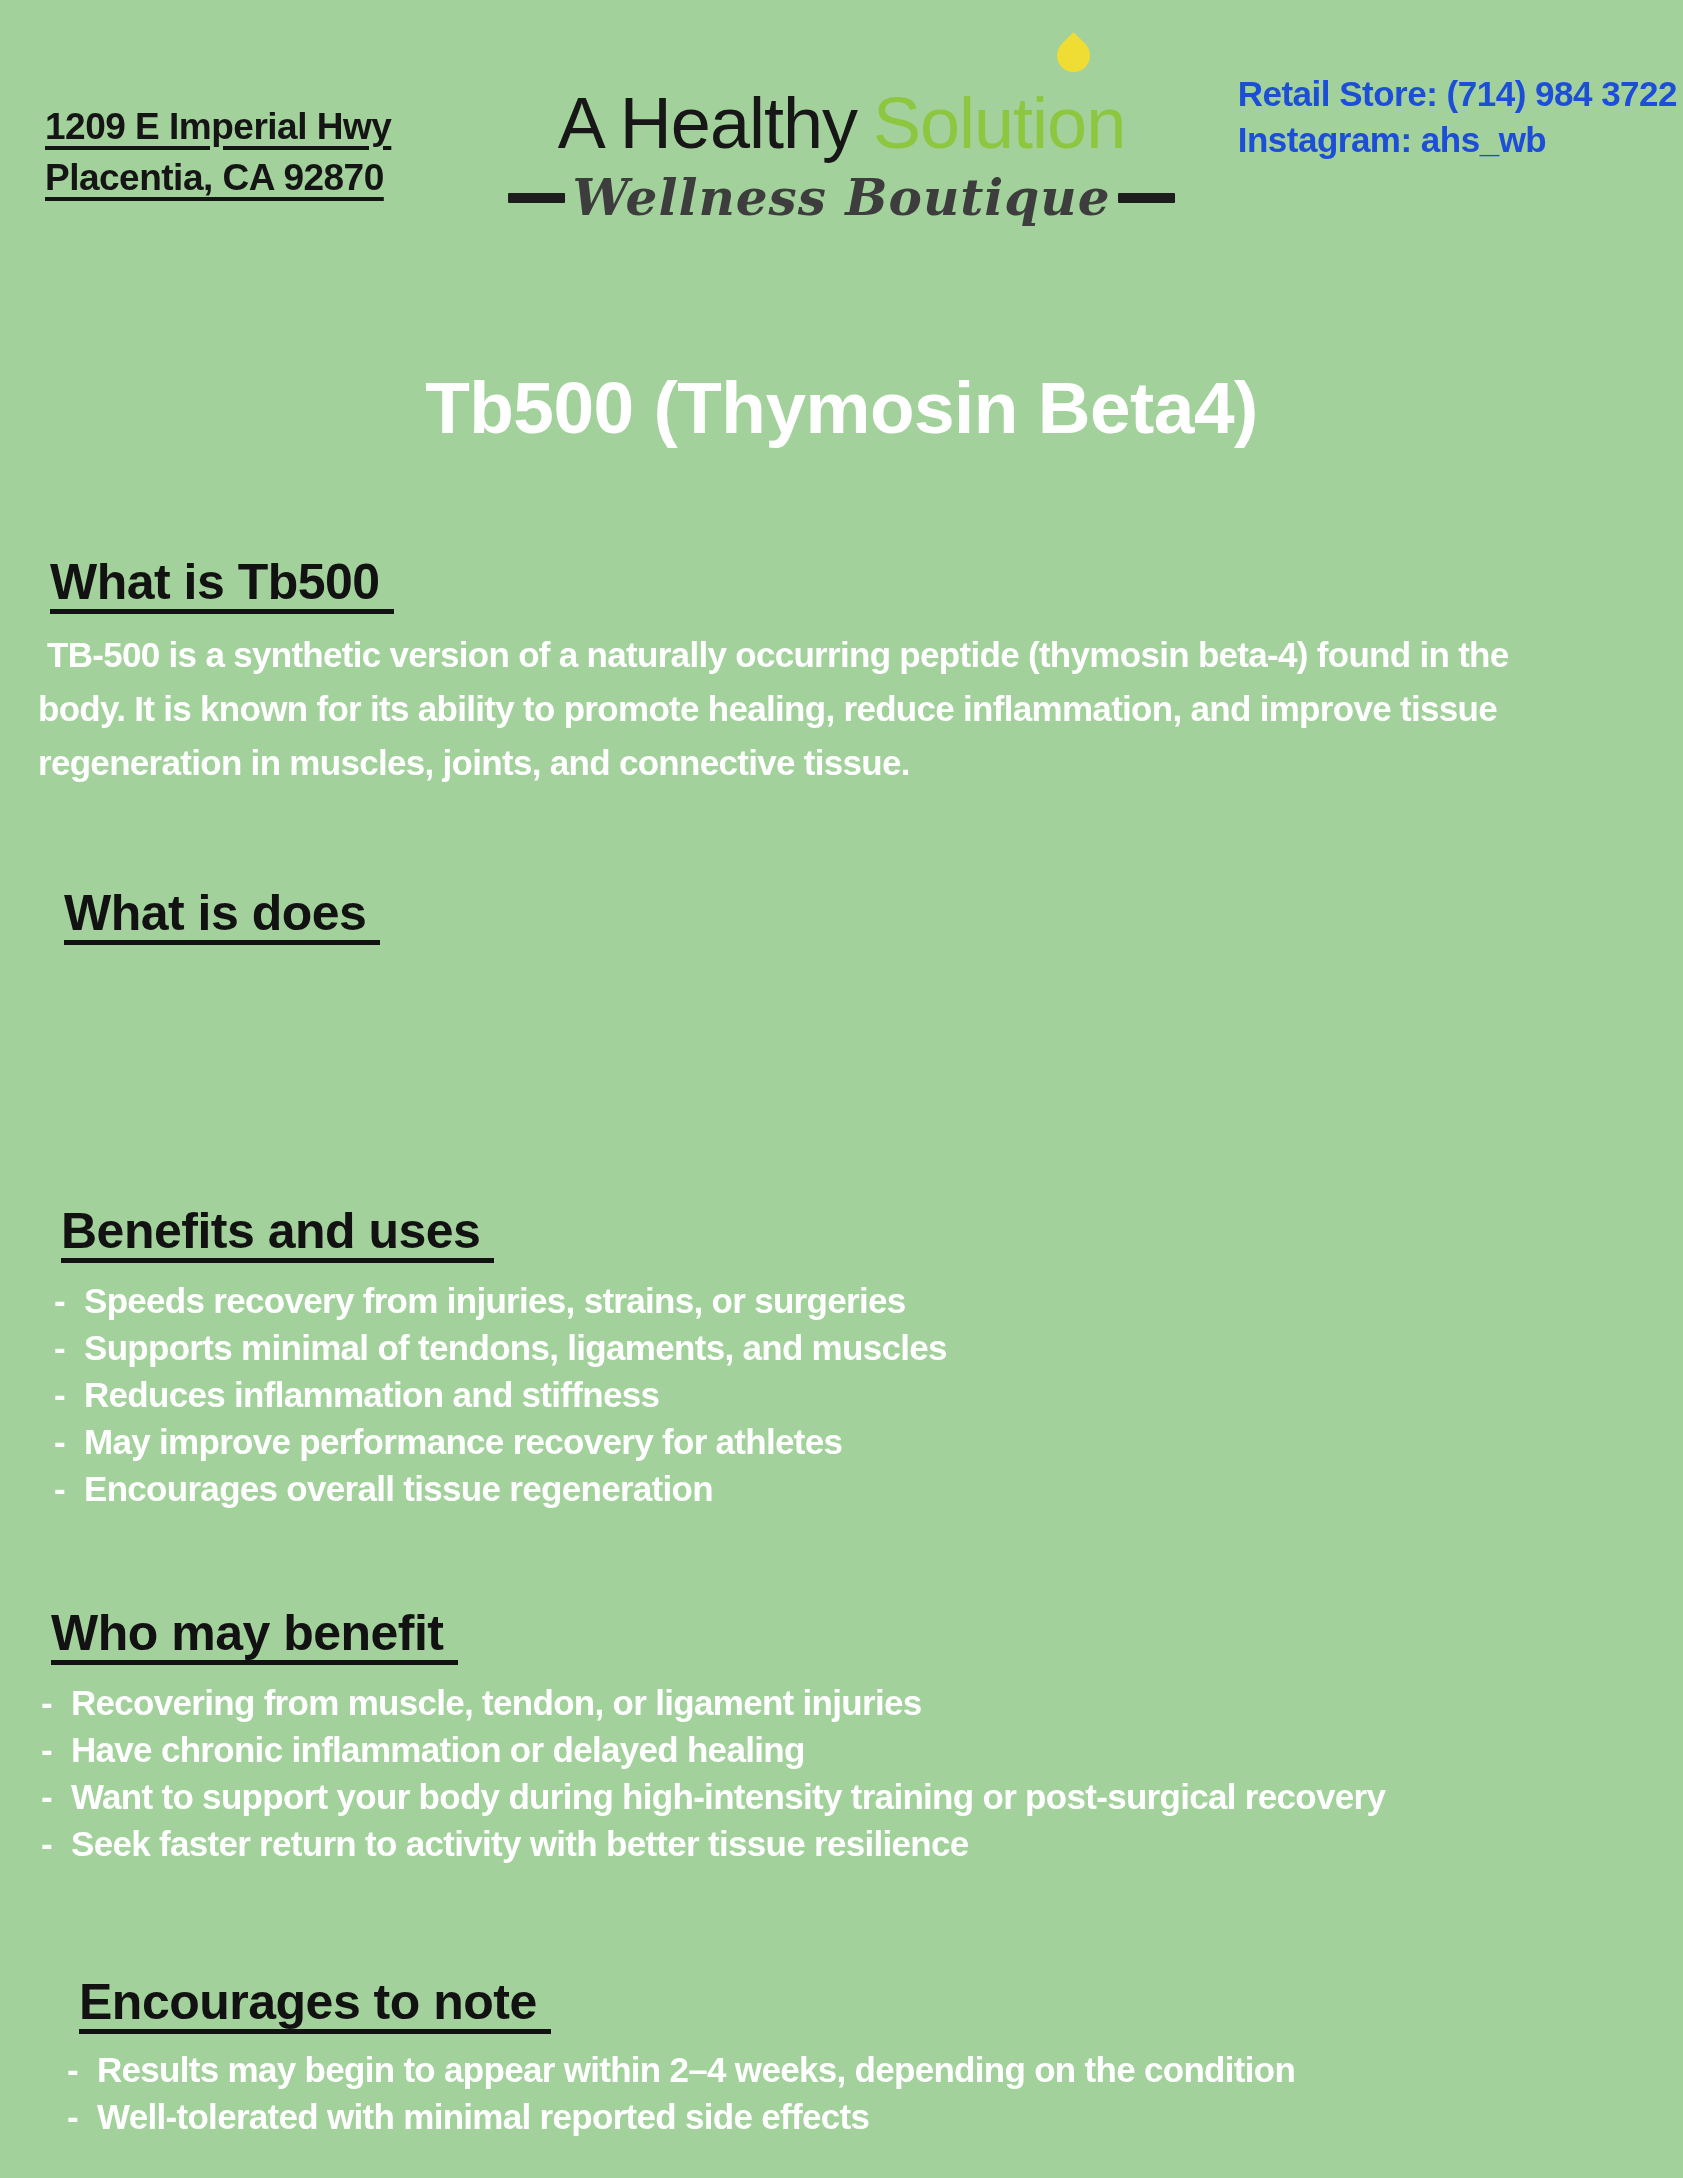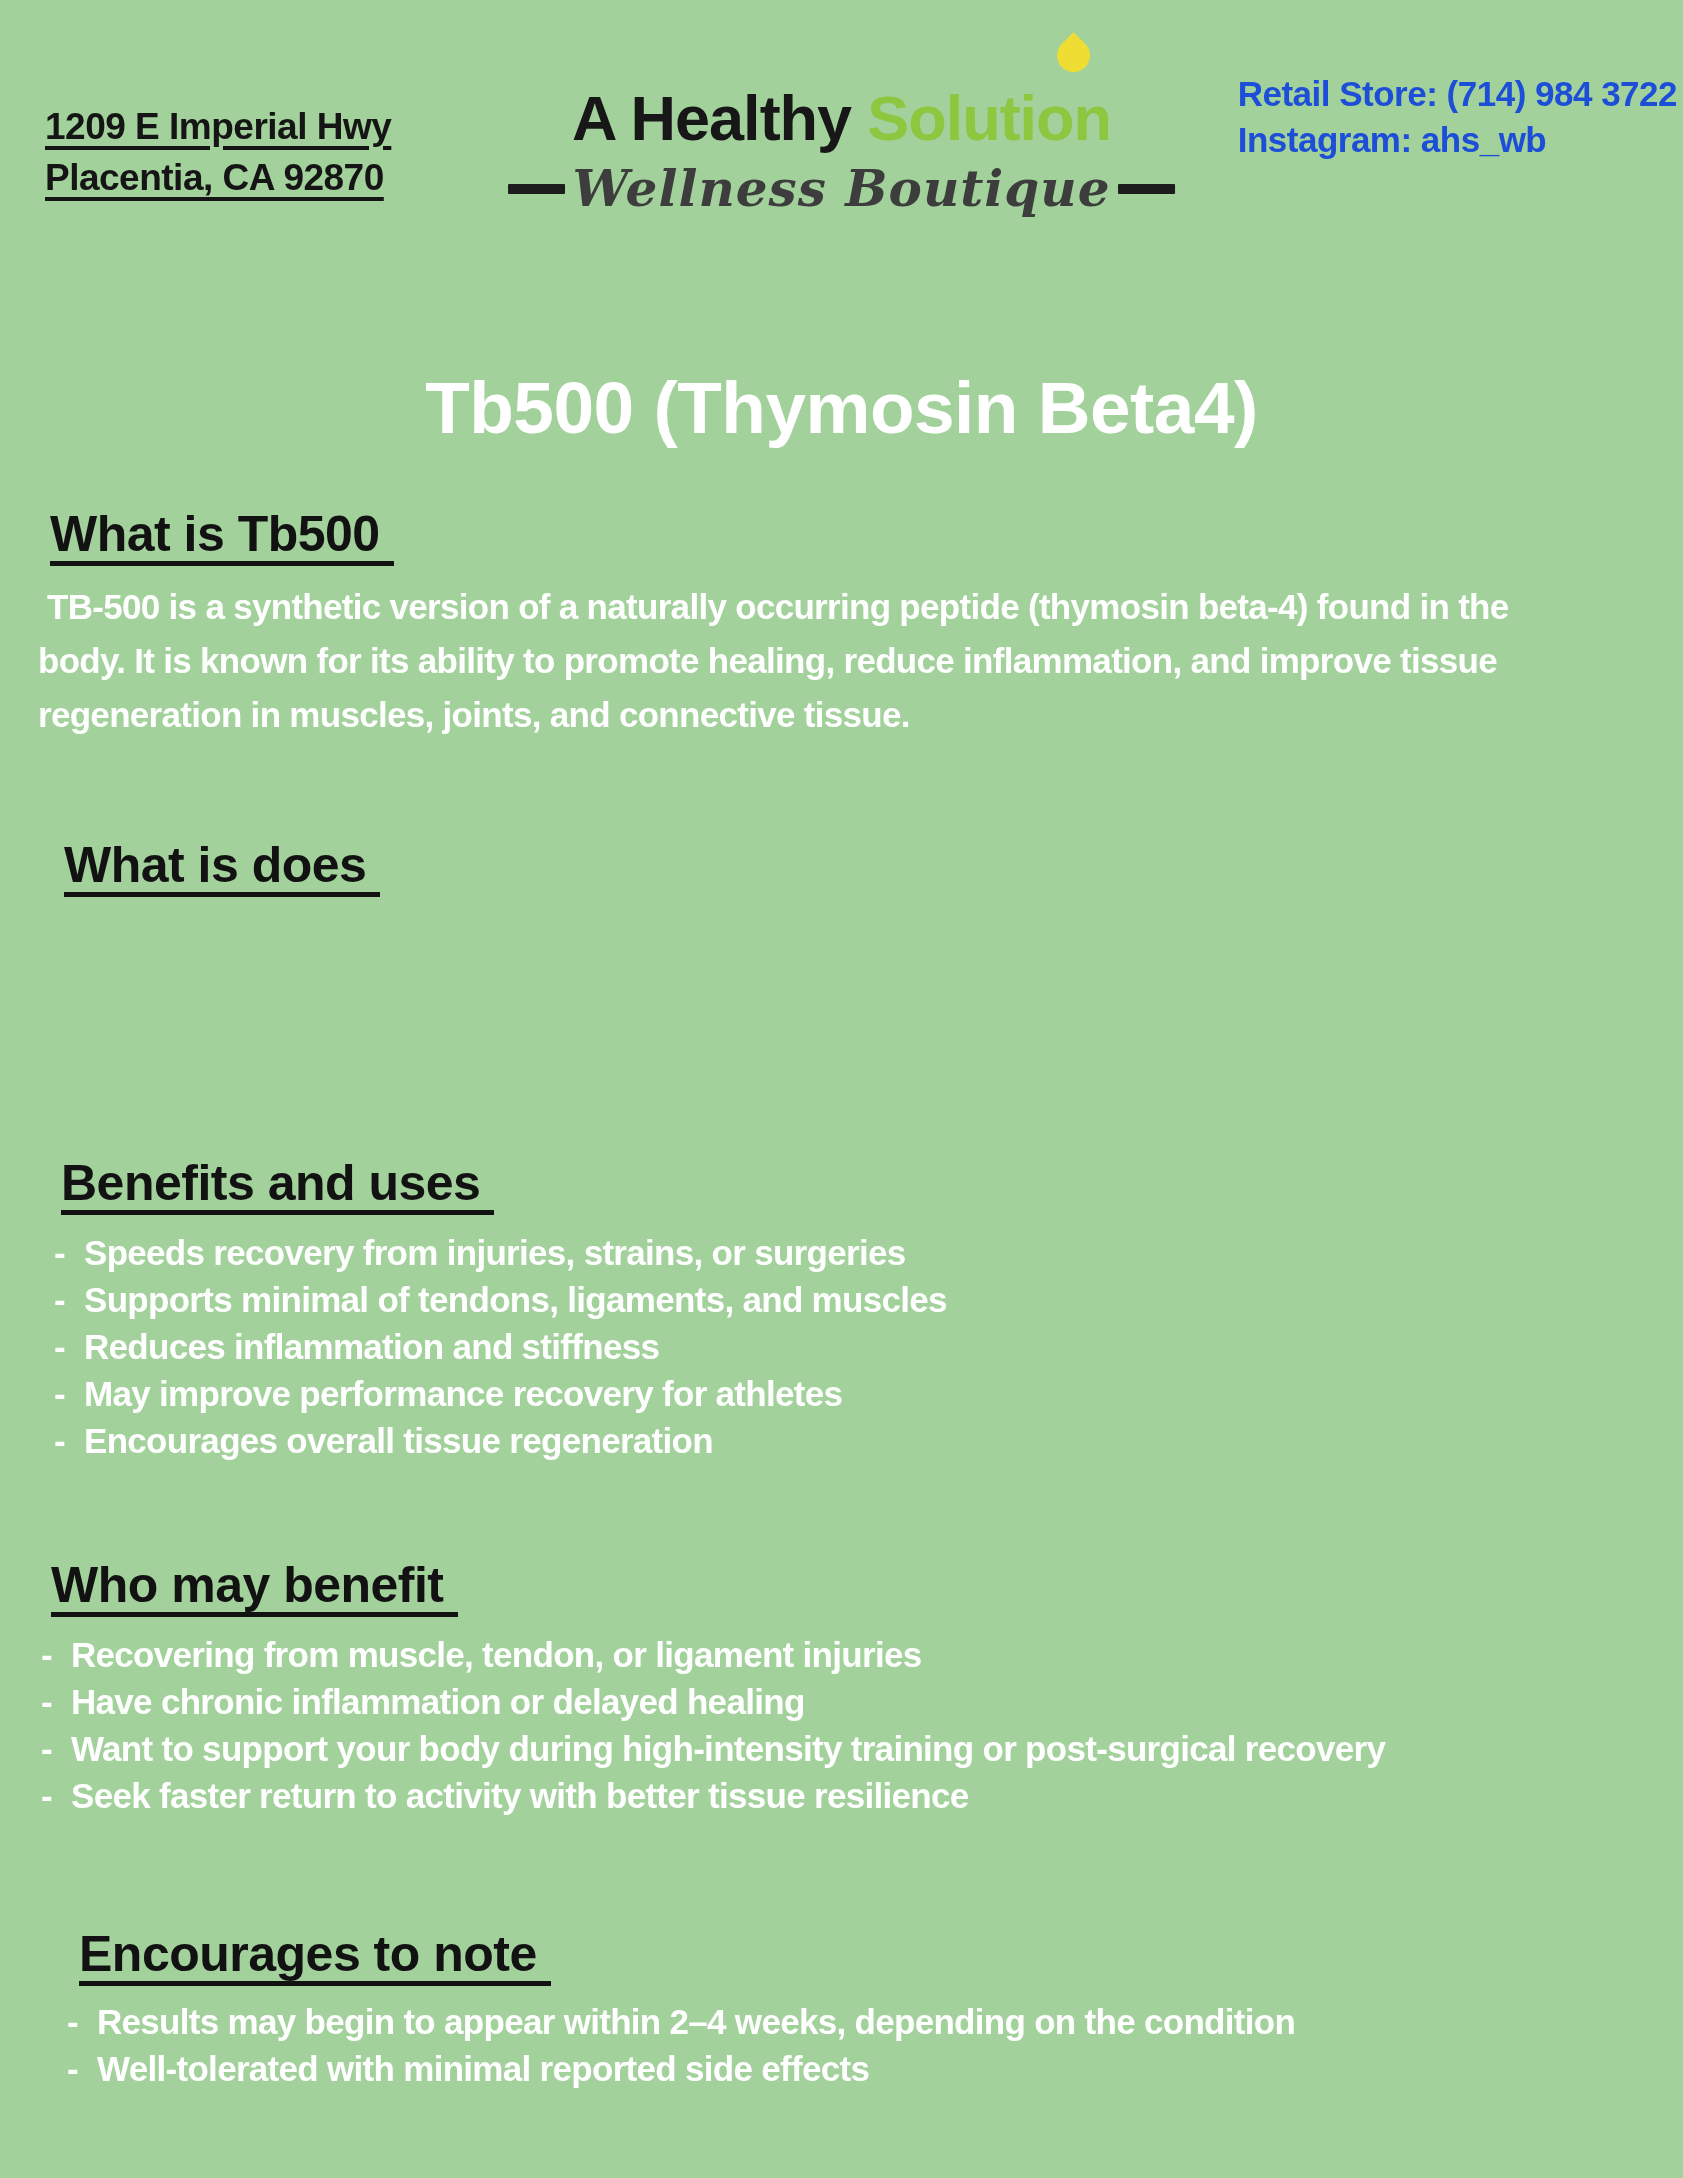--- a/index.html
+++ b/index.html
@@ -17,21 +17,21 @@
     text-decoration:underline; text-decoration-thickness:3.5px; text-underline-offset:7px;
     letter-spacing:-0.5px;
   }
   .contact {
     position:absolute; right:6px; top:71px; text-align:left;
     font-weight:700; font-size:35px; line-height:1.3; color:#1d4ed8;
     letter-spacing:-0.5px;
   }
   .logo { position:absolute; left:50%; top:87px; transform:translateX(-50%); text-align:center; }
   .brand {
-    position:relative; font-size:63px; font-weight:700; letter-spacing:-1px;
+    position:relative; font-size:72px; font-weight:400; letter-spacing:-1px;
     line-height:1; white-space:nowrap; color:#171717;
   }
   .brand-green { color:#8dc63f; margin-left:16px; }
   .droplet {
     position:absolute; top:-48px; right:85px; width:33px; height:33px;
     background:#f0dd33; border-radius:0 50% 50% 50%; transform:rotate(45deg);
   }
   .tagline { margin-top:14px; display:flex; align-items:center; justify-content:center; gap:8px; }
   .tagline-dash { width:57px; height:10px; background:#1d1d1d; border-radius:1px; }
   .tagline-script {
@@ -39,21 +39,21 @@
     font-size:50px; color:#3d3d3d; letter-spacing:1px; line-height:1;
   }
 
   
   .title {
     position:absolute; top:364px; left:0; width:100%; text-align:center;
     color:#ffffff; font-size:73px; font-weight:700; letter-spacing:-0.5px; line-height:1.2;
   }
 
   
-  .section { position:absolute; }
+  .section { position:absolute;margin-top:48px; }
   .heading {
     display:inline-block; font-size:50px; font-weight:700; color:#121212;
     line-height:1.08; border-bottom:5px solid #121212; padding-right:14px;
     letter-spacing:-0.5px;
   }
   .para {
     font-size:35px; font-weight:700; color:#ffffff; letter-spacing:-0.7px;
     white-space:pre-wrap;
   }
   .bullets {

